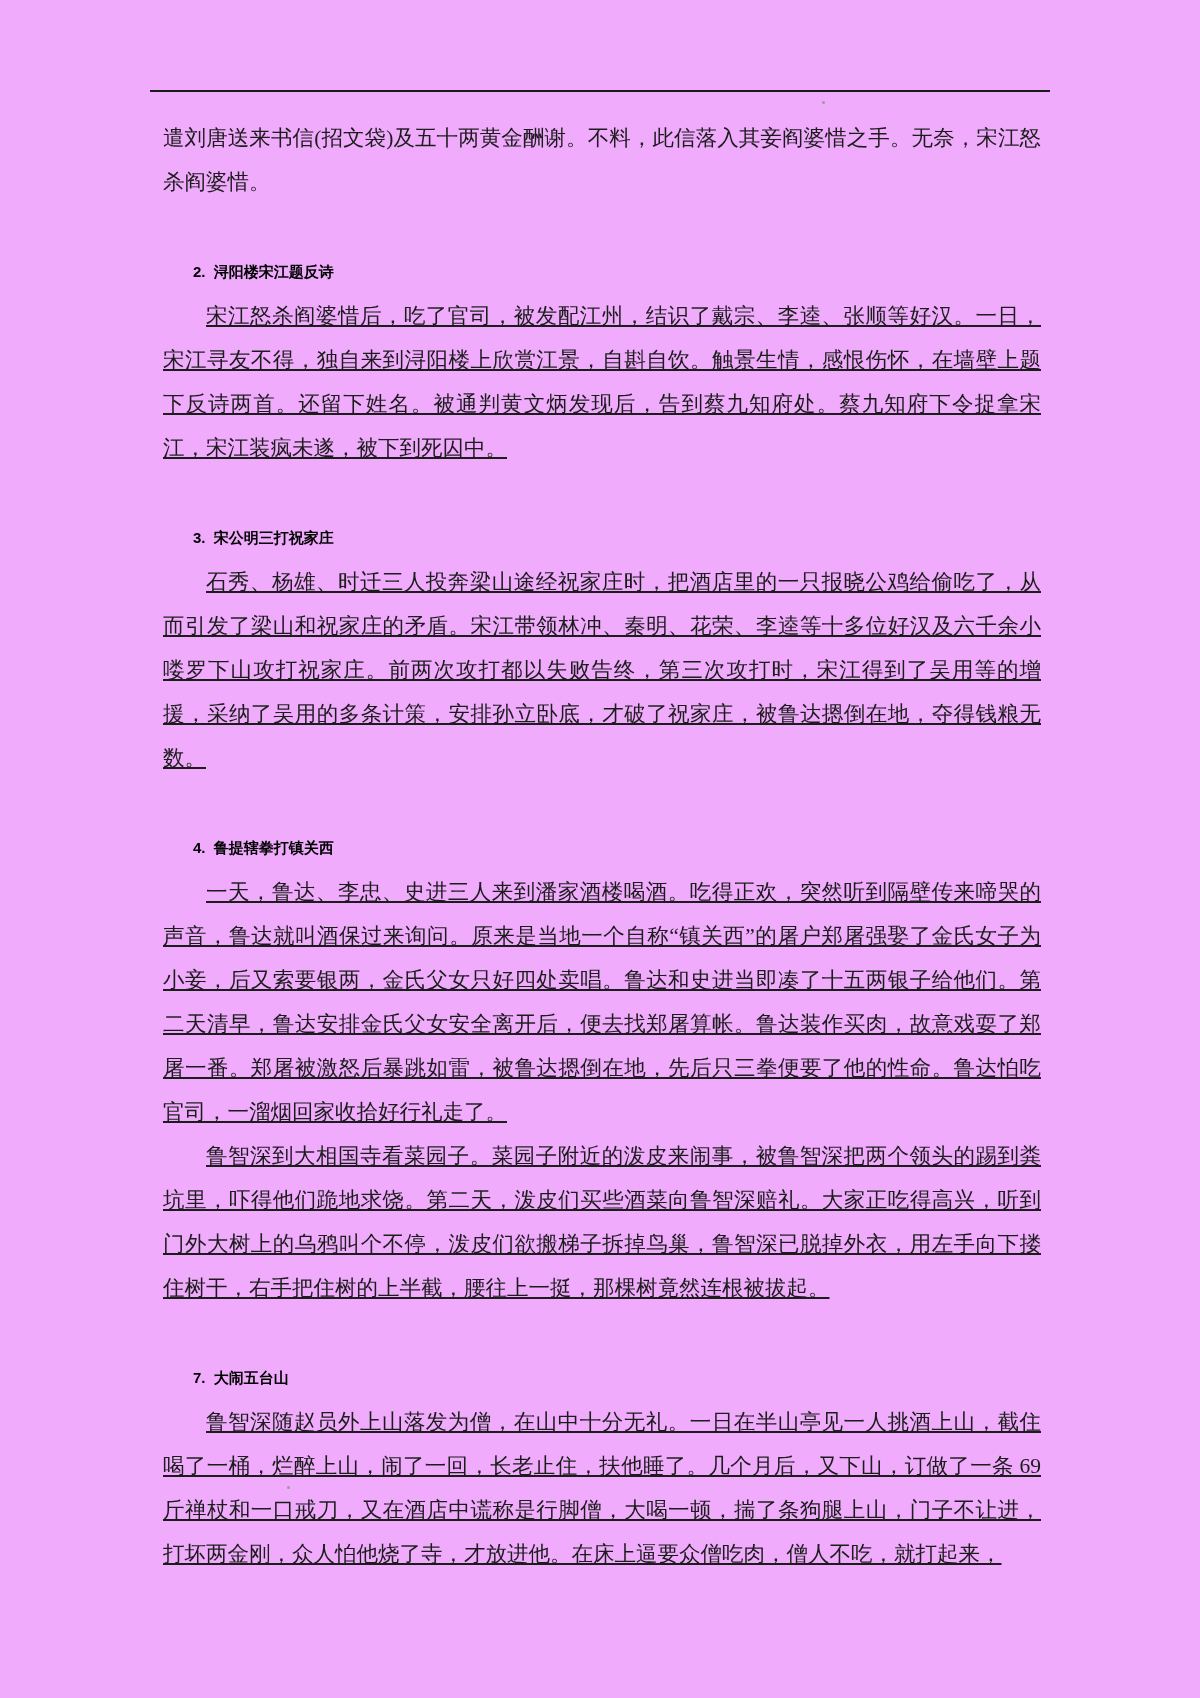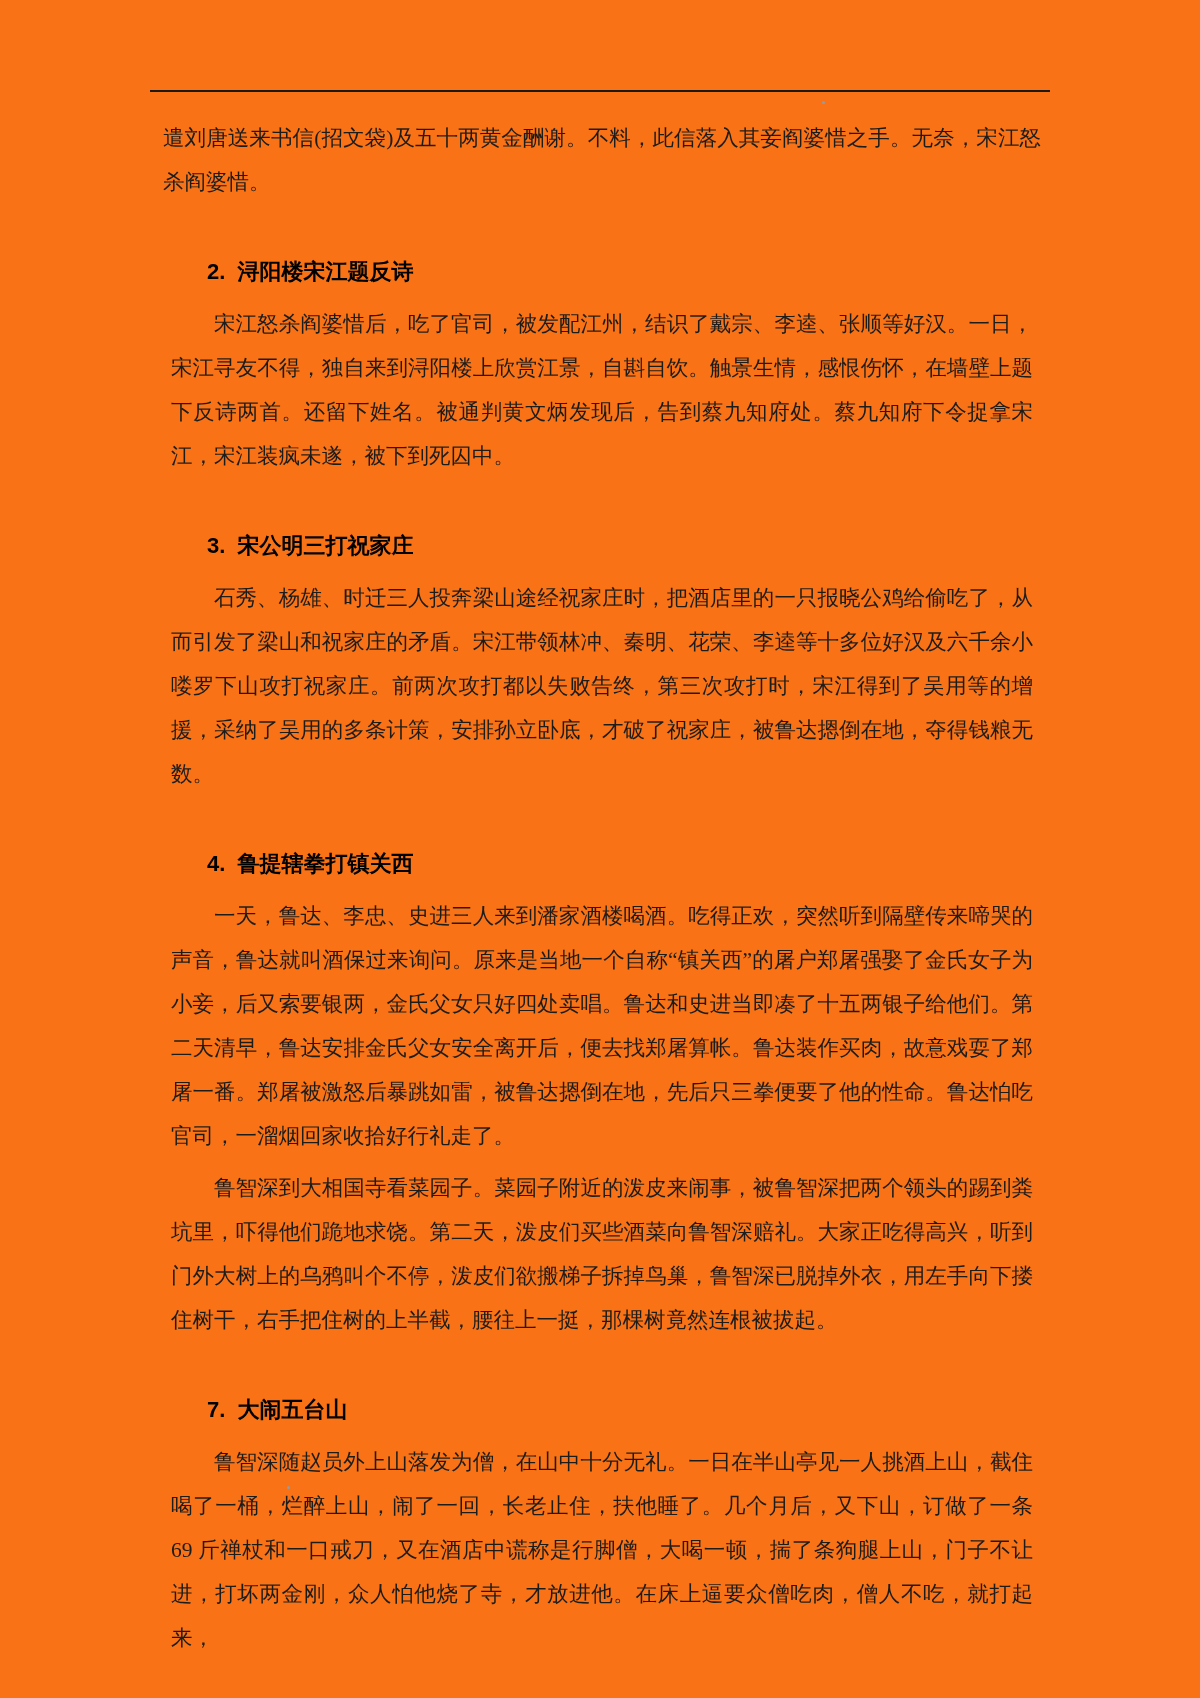--- a/index.html
+++ b/index.html
@@ -2,21 +2,21 @@
 <html><head>
 <meta charset="utf-8">
 <style>
   * { box-sizing: border-box; }
   html, body { margin: 0; padding: 0; background: #ffffff; }
   .page {
     position: relative;
     width: 1200px;
     height: 1698px;
     margin: 0 auto;
-    background: #f97316;
+    background: #f0abfc;
     overflow: hidden;
     font-family: "Liberation Serif", "DejaVu Serif", serif;
     color: #1c1c1c;
   }
   .header-rule {
     position: absolute;
     left: 150px;
     top: 90px;
     width: 900px;
     height: 2px;
@@ -37,31 +37,32 @@
     font-size: 21.5px;
     line-height: 44px;
     text-align: justify;
   }
   .intro {
     margin: 0;
     text-indent: 0;
   }
   .section-heading {
     margin: 46px 0 0 0;
-    font-size: 22px;
+    font-size: 15px;
     line-height: 44px;
     font-weight: bold;
     color: #000000;
     text-indent: 2em;
     white-space: pre-wrap;
     font-family: "Liberation Sans", "DejaVu Sans", sans-serif;
   }
   .section-body {
-    margin: 8px;
+    margin: 0;
     text-indent: 2em;
+    text-decoration: underline;
   }
 </style>
 </head>
 <body>
 
 <div class="page">
 
   <div class="header-rule"></div>
   <span class="artifact" style="left:822px; top:101px;"></span>
   <span class="artifact" style="left:287px; top:1486px;"></span>

